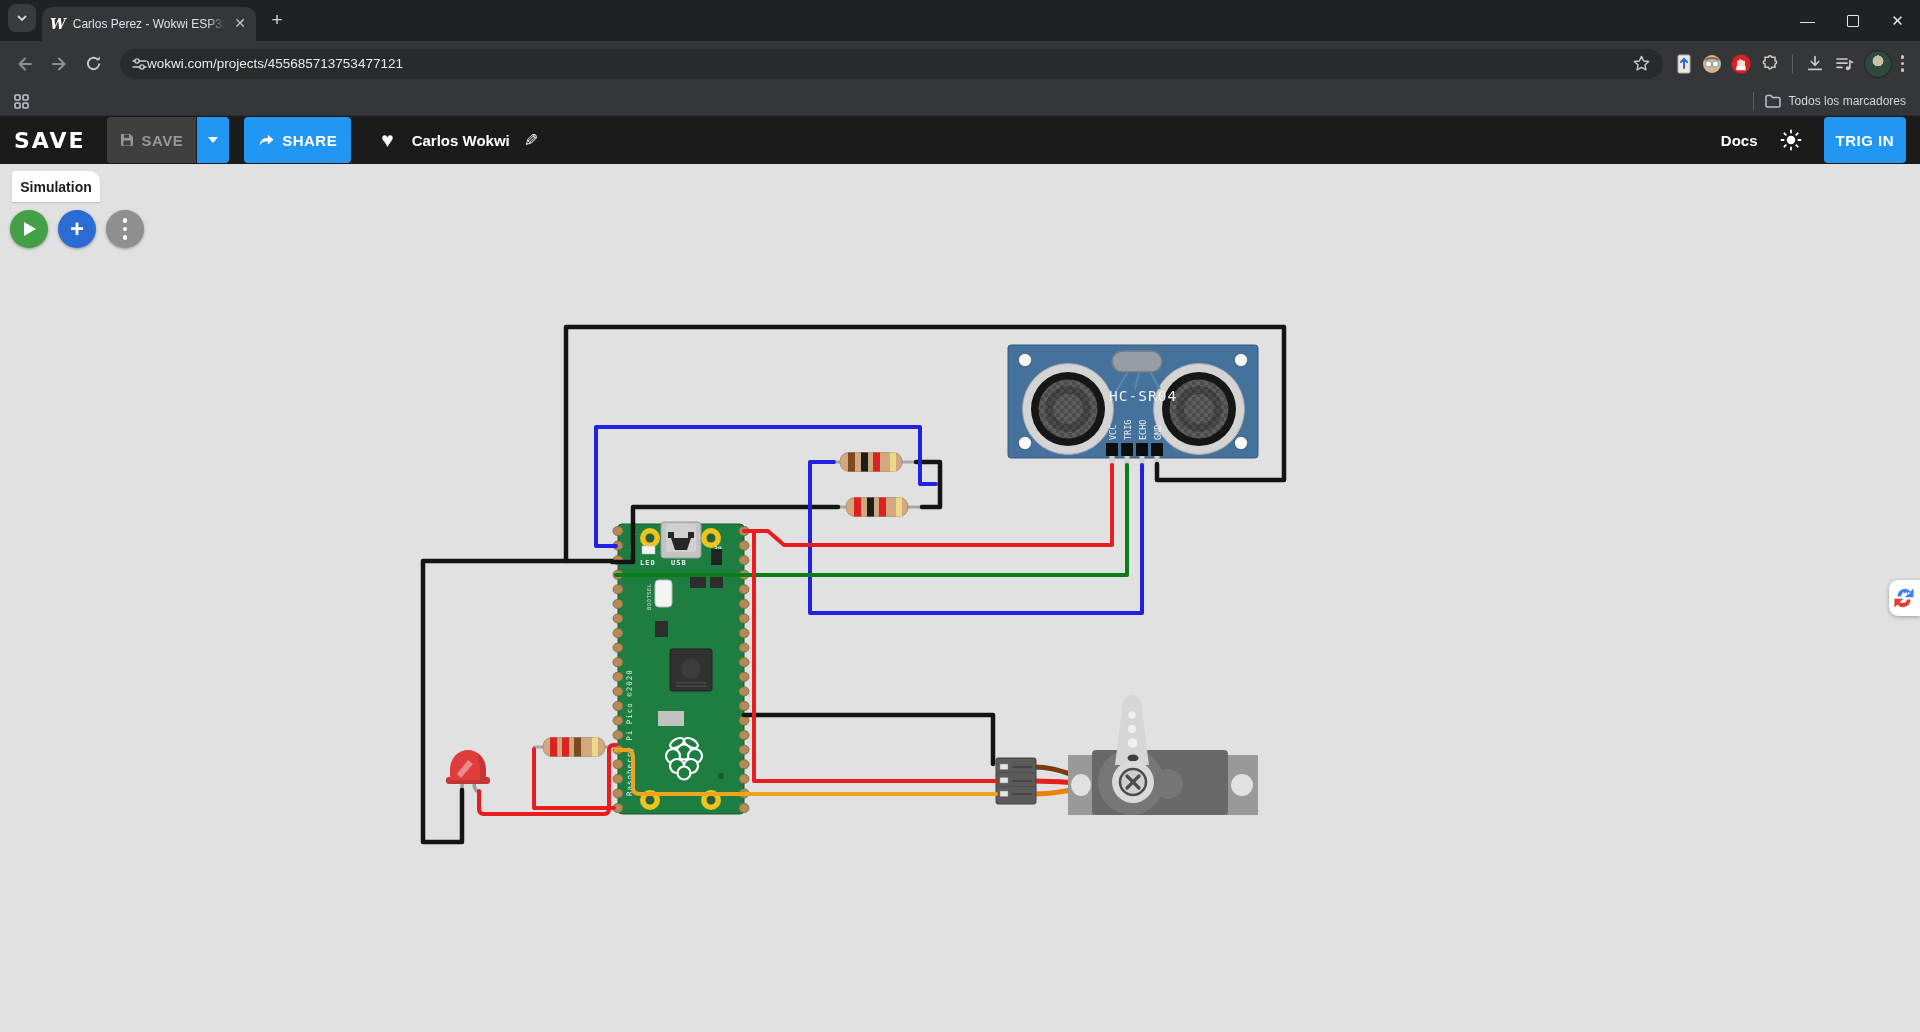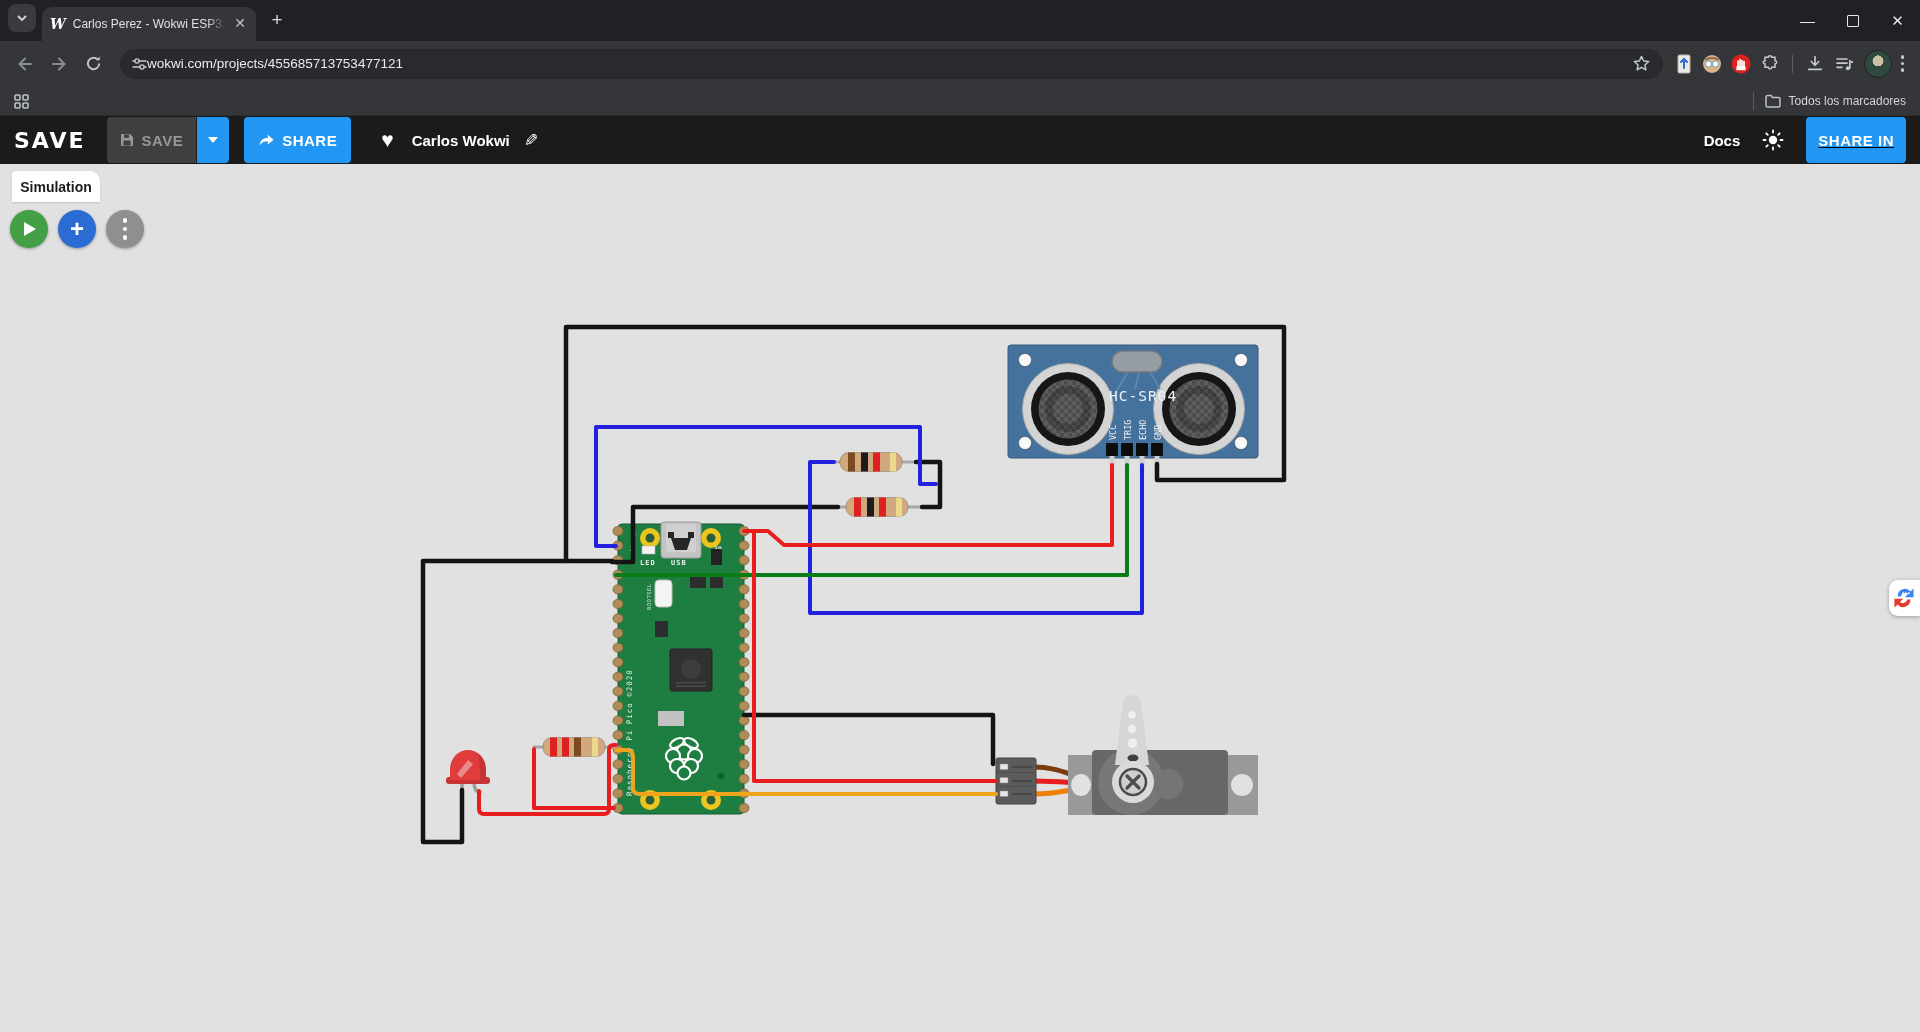--- a/index.html
+++ b/index.html
@@ -46,21 +46,21 @@
   .logo{color:#fff;font-size:22px;font-weight:bold;letter-spacing:2px;margin-right:22px;font-family:"DejaVu Sans",sans-serif;}
   .btn{height:46px;display:flex;align-items:center;justify-content:center;font-size:15px;font-weight:bold;
        letter-spacing:.5px;border:none;cursor:pointer;}
   .btn-save{background:#3f3f3f;color:#979797;border-radius:4px 0 0 4px;padding:0 13px;gap:7px;}
   .btn-savedrop{background:#2196f3;width:32px;border-radius:0 4px 4px 0;margin-left:1px;}
   .caret{width:0;height:0;border-left:5px solid transparent;border-right:5px solid transparent;border-top:6px solid #fff;}
   .btn-share{background:#2196f3;color:#fff;border-radius:4px;padding:0 14px;gap:8px;margin-left:15px;justify-content:flex-end;}
   .heart{color:#fff;font-size:21px;margin:0 18px 0 30px;}
   .projname{color:#fff;font-size:15px;font-weight:bold;}
   .pencil{color:#fff;font-size:17px;margin-left:14px;transform:scaleX(-1);display:inline-block;}
-  .wok-right{margin-left:auto;display:flex;align-items:center;gap:22px;text-decoration:underline;}
+  .wok-right{margin-left:auto;display:flex;align-items:center;gap:22px;}
   .docs{color:#fff;font-size:15px;font-weight:bold;}
   .btn-signin{background:#2196f3;color:#fff;border-radius:4px;padding:0 12px;}
 
   
   .canvas{position:relative;height:868px;background:#e1e1e1;}
   .simtab{position:absolute;left:12px;top:7px;width:88px;height:31px;background:#fff;
           border-radius:4px 10px 0 0;display:flex;align-items:center;justify-content:center;
           font-size:14px;font-weight:bold;color:#1b1b1b;box-shadow:0 1px 2px rgba(0,0,0,.15);}
   .simbtns{position:absolute;left:10px;top:46px;display:flex;gap:10px;}
   .circ{width:38px;height:38px;border-radius:50%;display:flex;align-items:center;justify-content:center;
@@ -215,21 +215,21 @@
           <path d="M11 1.5 V3.6"></path>
             <path d="M11 18.4 V20.5"></path>
             <path d="M1.5 11 H3.6"></path>
             <path d="M18.4 11 H20.5"></path>
           <path d="M4.3 4.3 L5.8 5.8"></path>
             <path d="M16.2 16.2 L17.7 17.7"></path>
             <path d="M17.7 4.3 L16.2 5.8"></path>
             <path d="M5.8 16.2 L4.3 17.7"></path>
         </g>
       </svg>
-      <button class="btn btn-signin">SHARE IN</button>
+      <button class="btn btn-signin">TRIG IN</button>
     </div>
   </div>
 
   <div class="canvas">
 
     <svg class="diagram" viewBox="0 0 1920 868">
       <defs>
         <pattern id="mesh" width="8" height="8" patternUnits="userSpaceOnUse">
           <rect width="8" height="8" fill="#4c4c4c"></rect>
           <rect width="4" height="4" fill="#5e5e5e"></rect>

